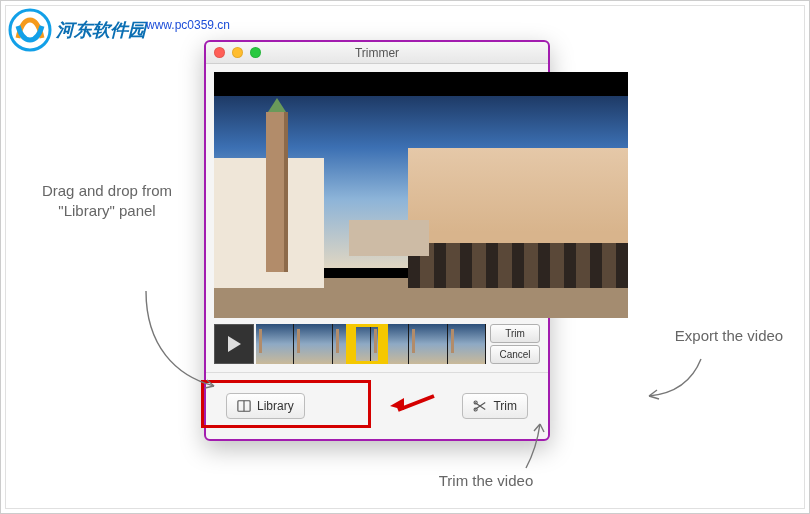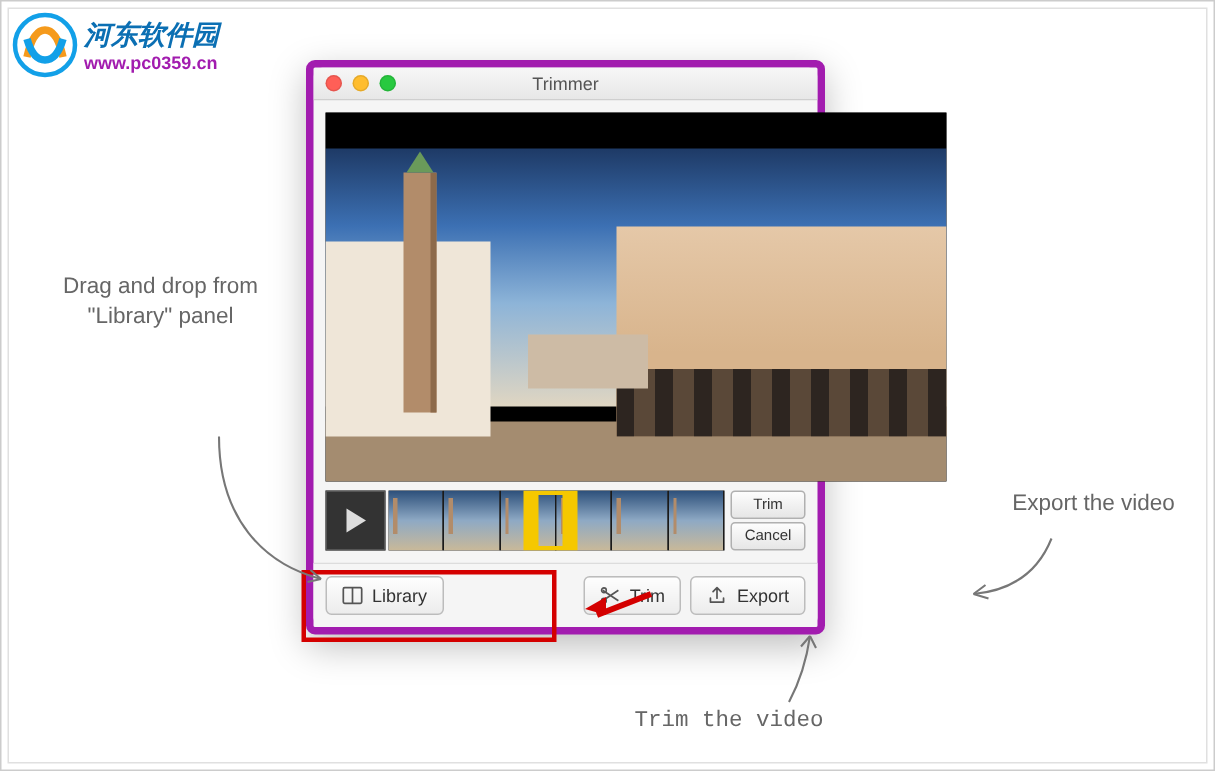--- a/index.html
+++ b/index.html
@@ -17,40 +17,40 @@
     position: absolute;
     top: 2px; left: 2px;
     display: flex;
     align-items: center;
     gap: 4px;
     z-index: 50;
   }
   .wm-logo {
     width: 44px; height: 44px;
   }
-  .wm-text { display: flex; flex-direction: column; }
+  .wm-text { display: flex; flex-direction: row; }
   .wm-cn { font-size: 18px; font-weight: bold; color: #0b6fb3; font-style: italic; }
-  .wm-url { font-size: 12px; color: #a21caf; font-weight: bold; }
+  .wm-url { font-size: 12px; color: #1d4ed8; font-weight: normal; }
 
   
   .page {
     position: absolute;
     top: 4px; left: 4px; right: 4px; bottom: 4px;
     background: #fff;
     border: 1px solid #e0e0e0;
   }
 
   
   .mac-window {
     position: absolute;
     left: 198px;
     top: 34px;
     width: 346px;
     background: #f5f5f5;
-    border: 5px solid #a21caf;
+    border: 2px solid #a21caf;
     border-radius: 6px;
     box-shadow: 0 8px 24px rgba(0,0,0,0.25);
   }
   .titlebar {
     height: 22px;
     background: linear-gradient(#f7f7f7,#e7e7e7);
     border-top-left-radius: 6px;
     border-top-right-radius: 6px;
     border-bottom: 1px solid #cfcfcf;
     display: flex;
@@ -179,21 +179,21 @@
     background:linear-gradient(#fdfdfd,#e6e6e6);
     border:1px solid #b0b0b0;
     border-radius:3px;
     color:#333;
     display:flex;align-items:center;justify-content:center;
   }
 
   
   .toolbar{
     display:flex;
-    padding:8px;
+    padding:20px;
     gap:6px;
     background:#f5f5f5;
     border-top:1px solid #dcdcdc;
     border-bottom-left-radius:6px;
     border-bottom-right-radius:6px;
   }
   .tool-btn{
     height:26px;
     padding:0 10px;
     font-size:12px;
@@ -226,21 +226,21 @@
     position:absolute;
     color:#666;
     font-size:15px;
     line-height:1.35;
     text-align:center;
     font-family:"Helvetica Neue",Arial,sans-serif;
   }
   .ann.left1{left:16px; top:175px; width:170px;}
   .ann.left2{left:16px; top:246px; width:170px;}
   .ann.right1{left:648px; top:320px; width:150px; text-align:center;}
-  .ann.bottom1{left:380px; top:465px; width:200px;font-family:Liberation Mono, monospace;}
+  .ann.bottom1{left:380px; top:465px; width:200px;}
 
   
   .curve{position:absolute;pointer-events:none;}
 </style>
 </head>
 <body>
 
 <div class="page">
 
   <div class="watermark">
@@ -306,26 +306,20 @@
       </button>
       <div class="spacer"></div>
       <button class="tool-btn">
         <svg class="ic" viewBox="0 0 16 16">
             <path d="M2 4 l12 8 M2 12 l12 -8" stroke="#555" stroke-width="1.3" fill="none"></path>
             <circle cx="3" cy="4" r="1.8" fill="none" stroke="#555" stroke-width="1.2"></circle>
             <circle cx="3" cy="12" r="1.8" fill="none" stroke="#555" stroke-width="1.2"></circle>
           </svg>
         <span>Trim</span>
       </button>
-      <button class="tool-btn">
-        <svg class="ic" viewBox="0 0 16 16">
-            <path d="M8 10 V2 M5 5 l3 -3 l3 3 M3 10 v3 h10 v-3" fill="none" stroke="#555" stroke-width="1.3" stroke-linecap="round" stroke-linejoin="round"></path>
-          </svg>
-        <span>Export</span>
-      </button>
     </div>
   </div>
 
   <div class="highlight-rect"></div>
   <svg class="red-arrow" viewBox="0 0 50 20">
     <path d="M48 2 L12 16" stroke="#d40000" stroke-width="4"></path>
     <path d="M4 18 L18 10 L18 22 Z" fill="#d40000" transform="translate(0,-6)"></path>
   </svg>
 
   <div class="ann left1">Drag and drop from "Library" panel</div>

